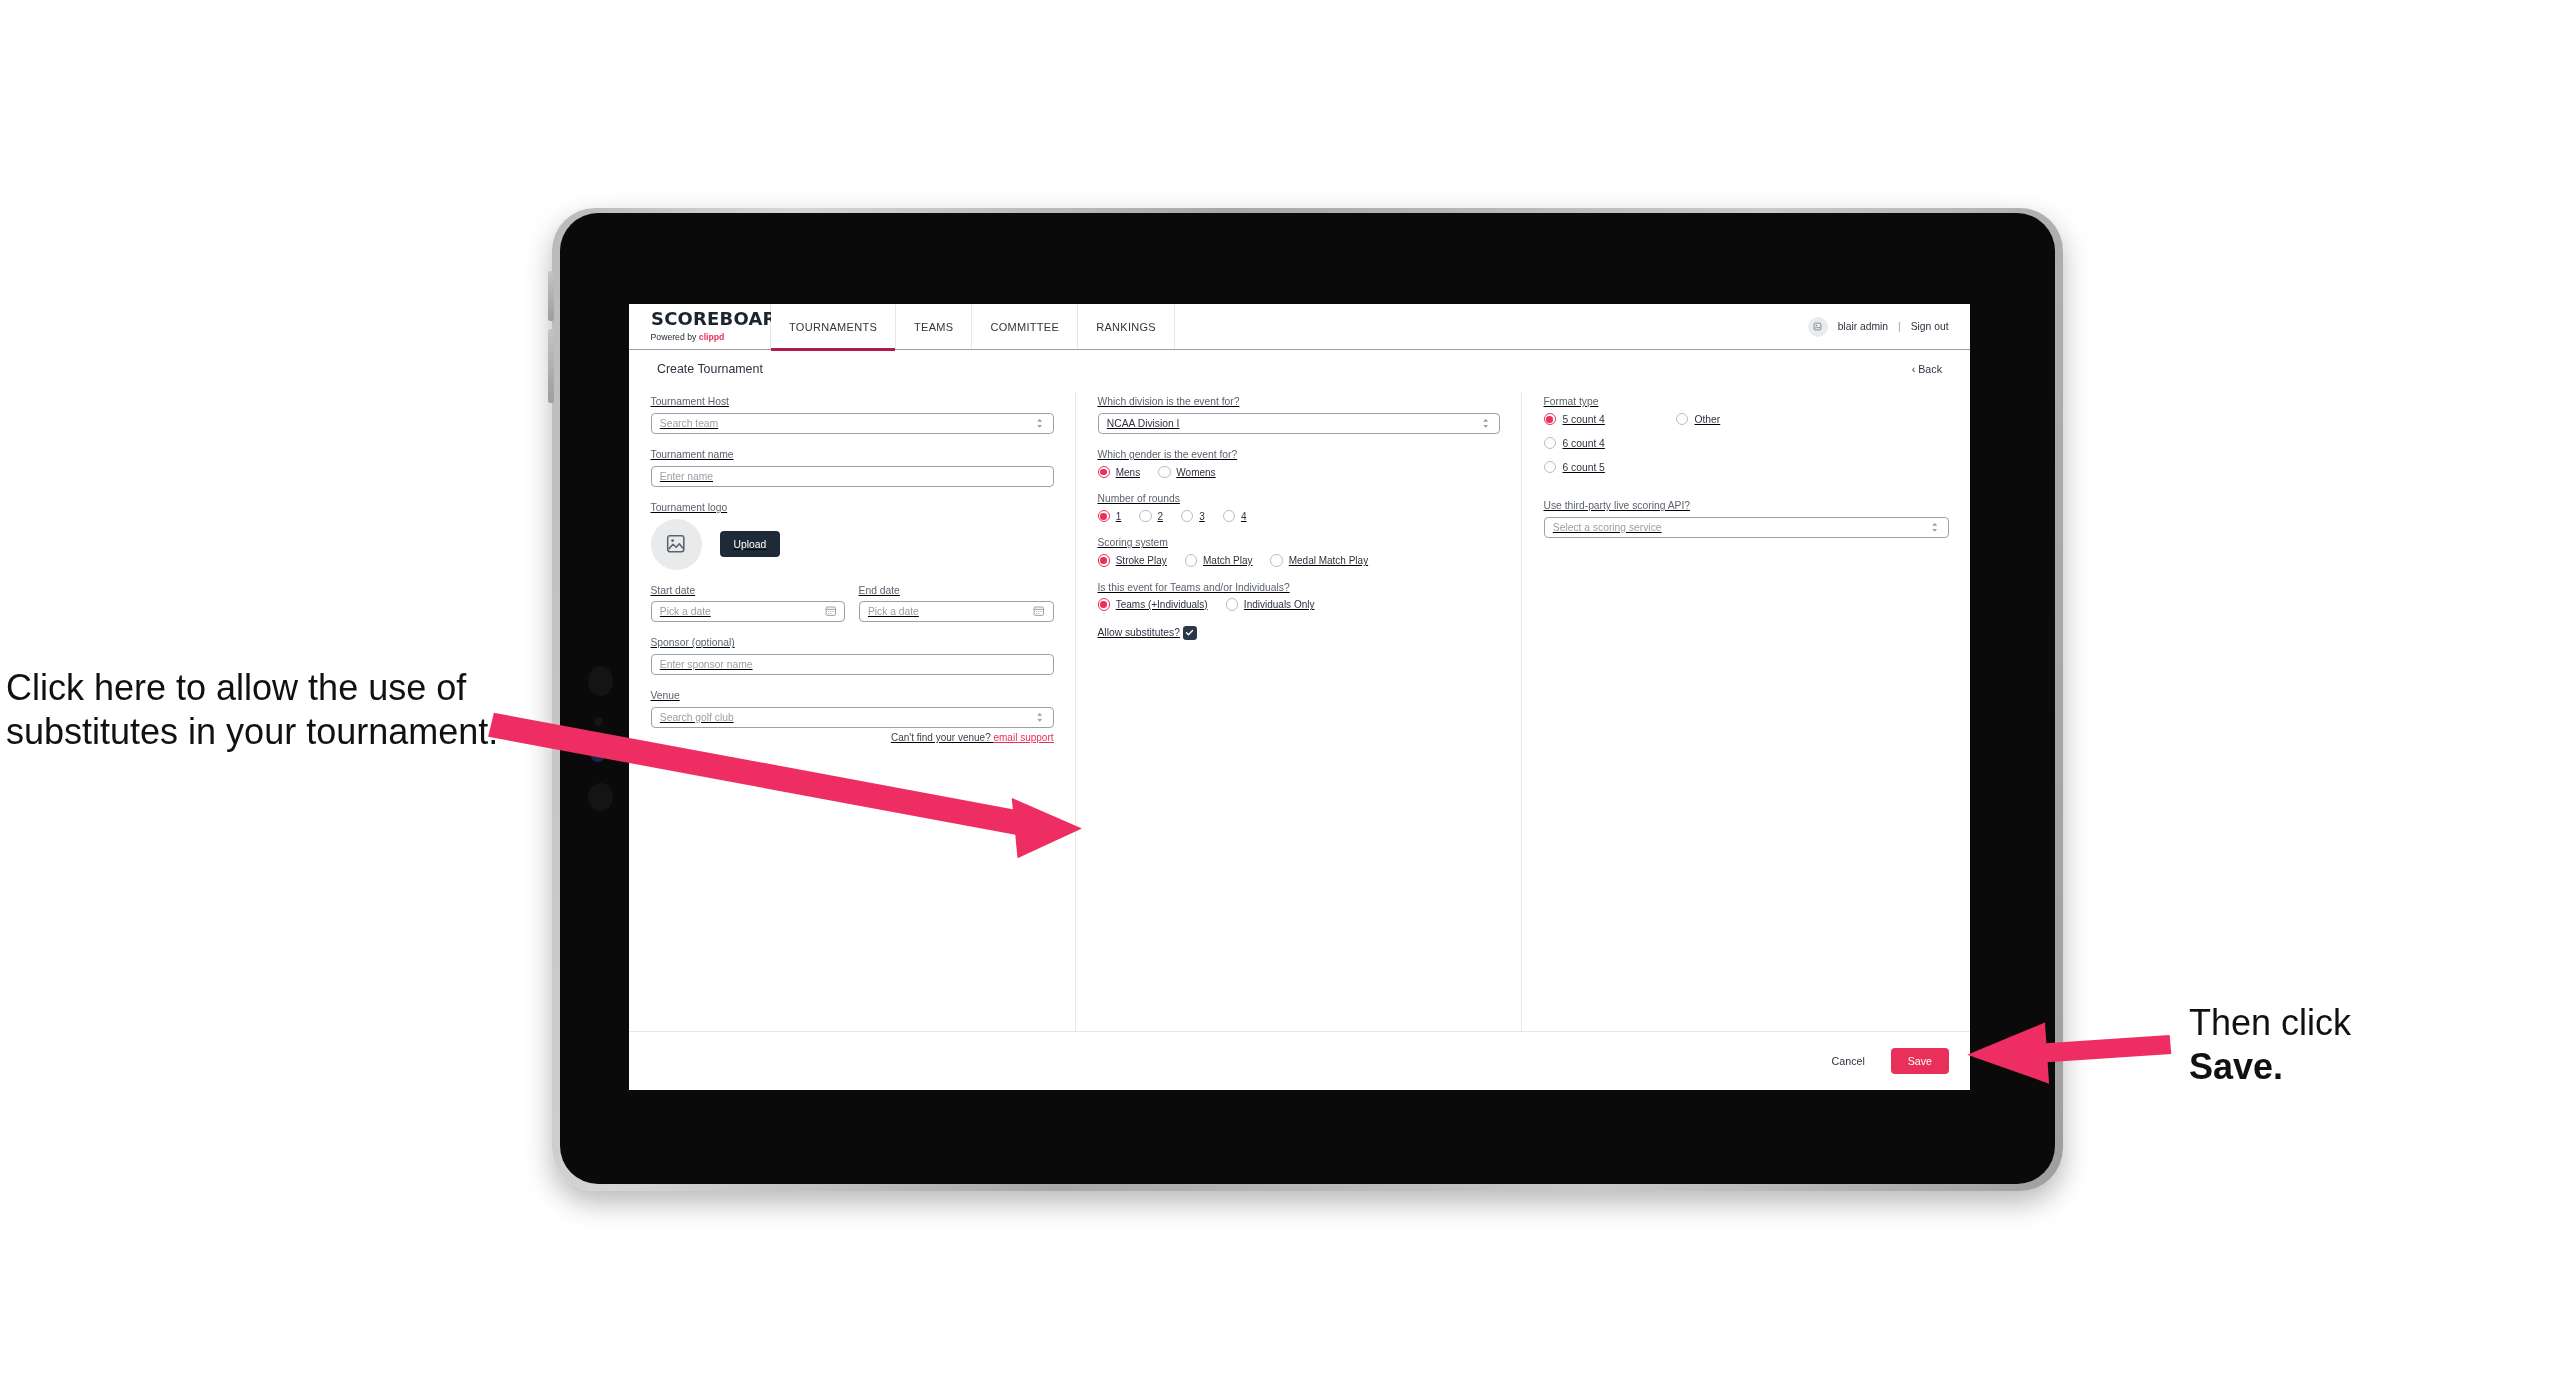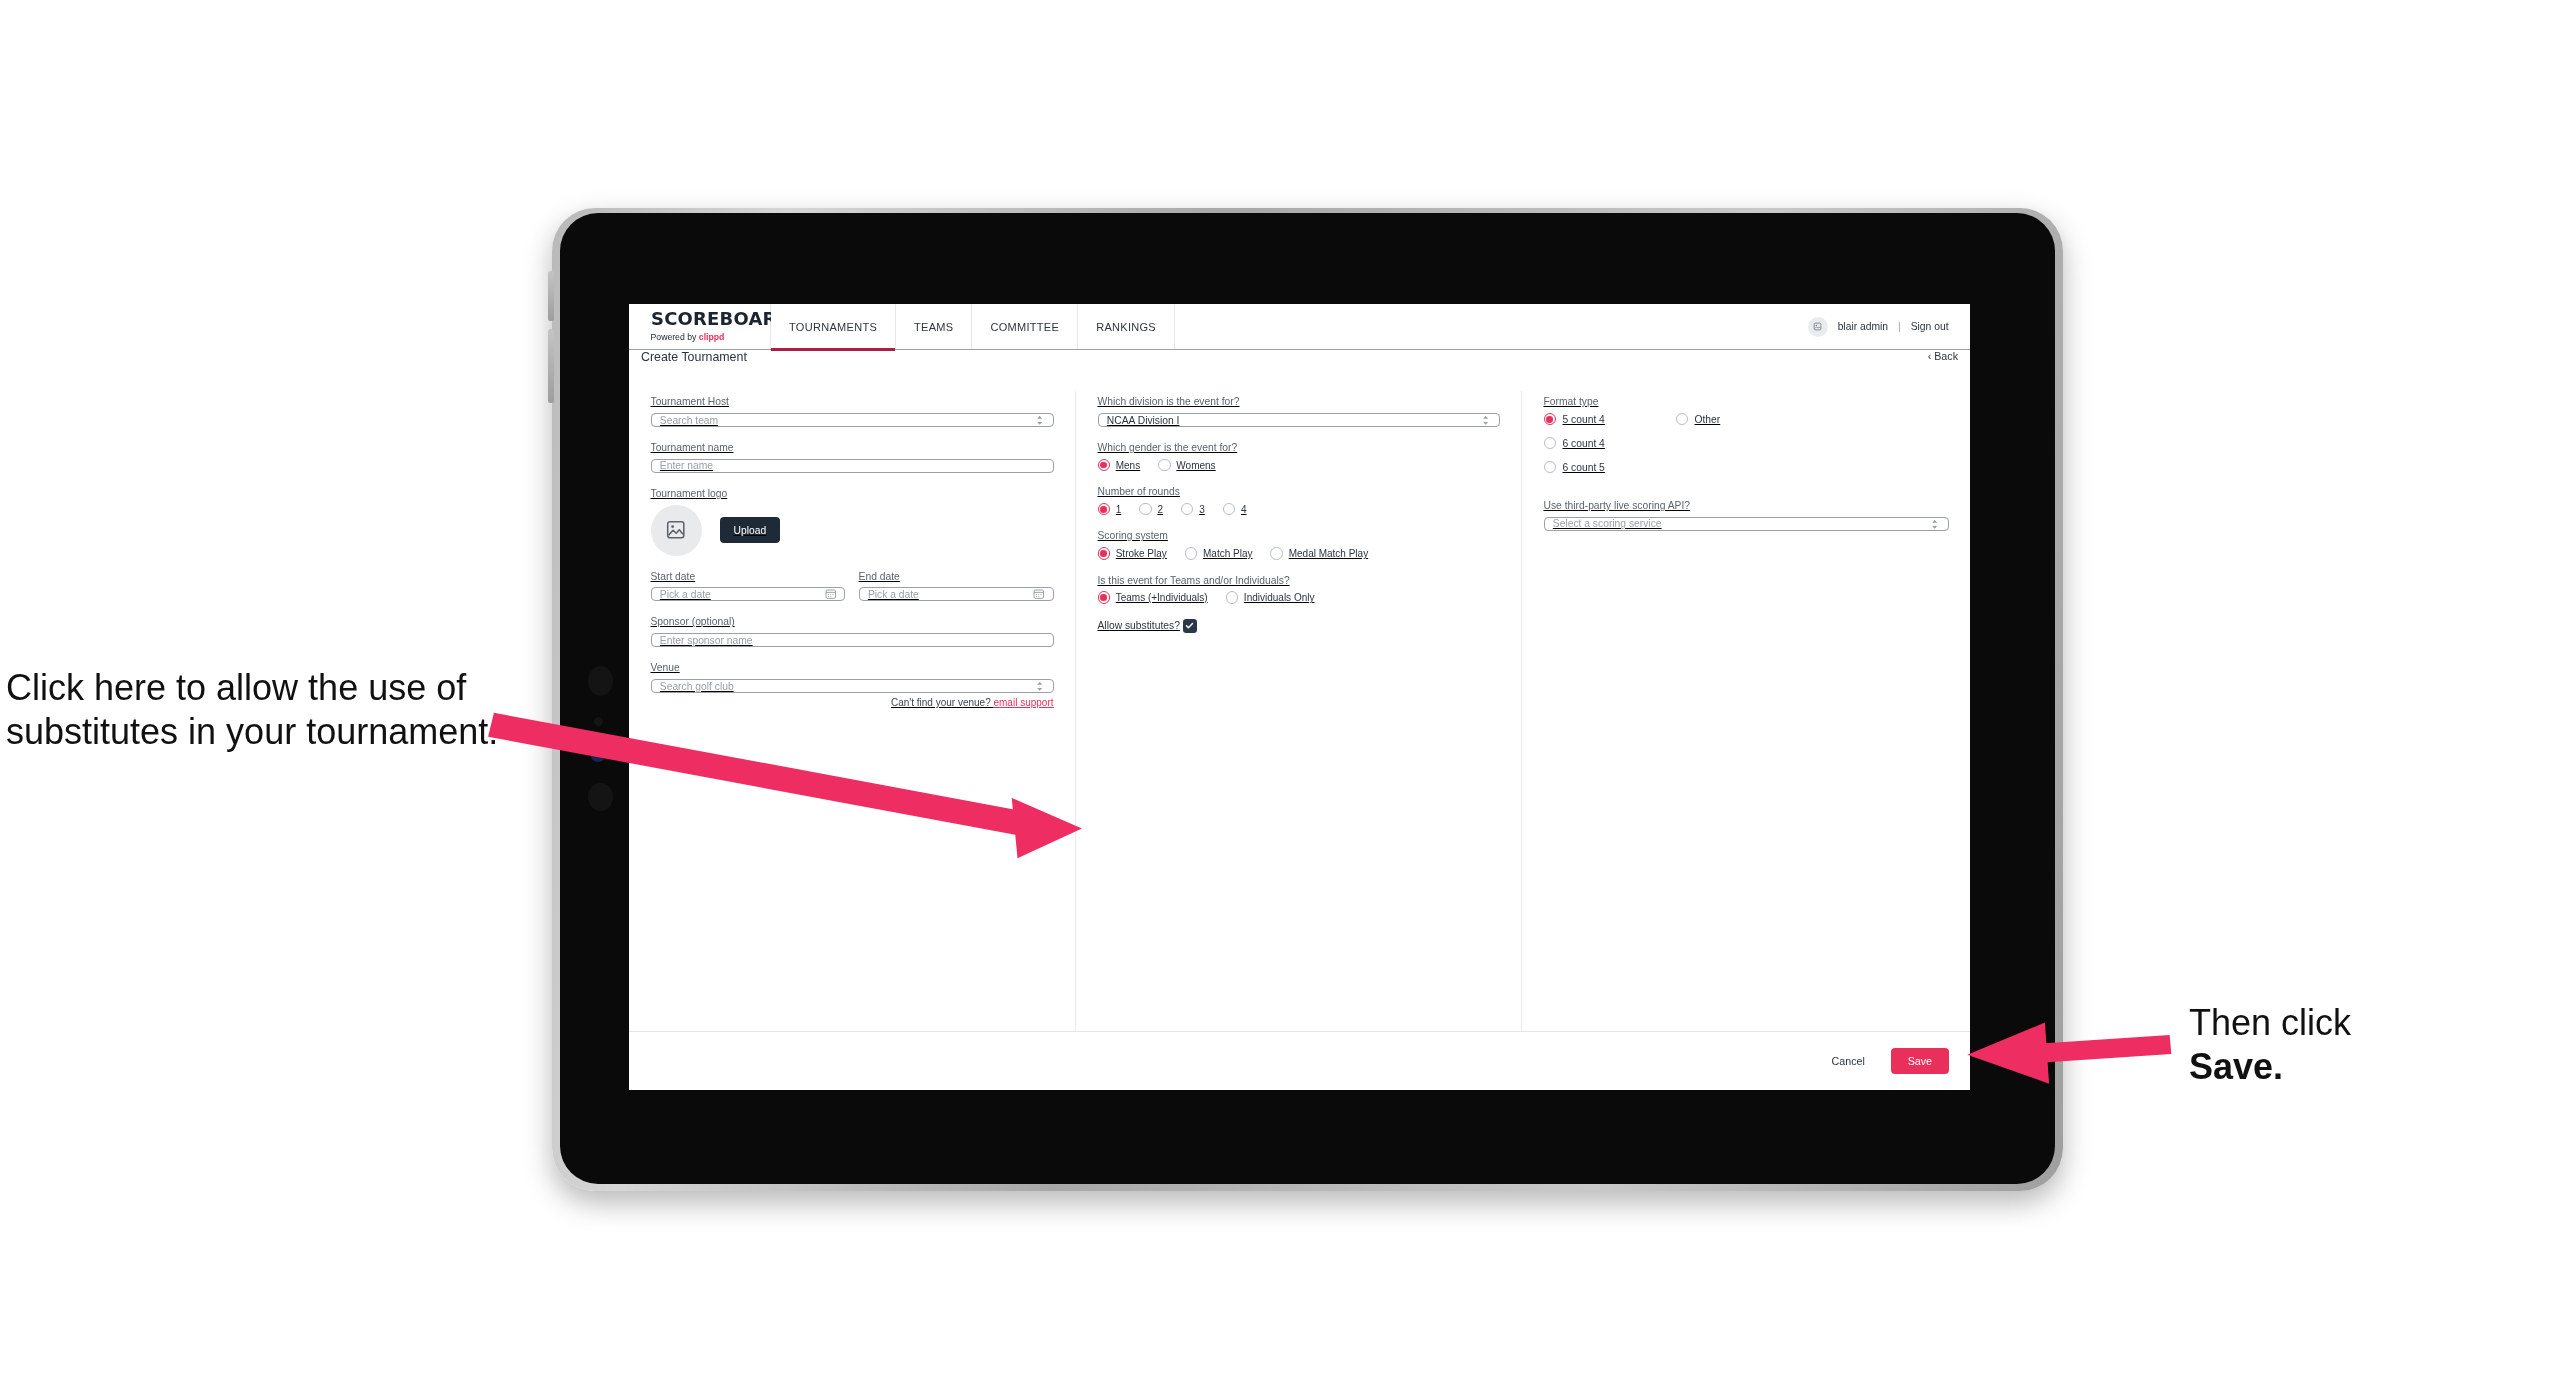--- a/index.html
+++ b/index.html
@@ -90,22 +90,22 @@
   #avatar {
     width:20px;height:20px;border-radius:50%;
     background:#e9ecef; display:flex;align-items:center;justify-content:center;
     color:#6b7280; font-size:9px;
   }
   #user-sep { color:#98a0aa; }
   #sign-out { cursor:pointer; }
 
   
   #sub-header {
-    height:38px; display:flex; justify-content:space-between;
-    padding: 0 12px;
+    height:38px; display:flex; align-items:center; justify-content:space-between;
+    padding: 0 28px;
   }
   #page-title { font-size:12.4px; color:#2c3440; }
   #back-link { font-size:10.7px; color:#2c3440; cursor:pointer; }
 
   
   #form-body {
     display:flex; height:644px;
     padding: 3.3px 0 0 0;
     text-decoration: underline;
   }
@@ -113,21 +113,21 @@
   #col-left { width: 446px; }
   #col-mid  { width: 446px; border-left:0.8px solid #e9e9e9; }
   #col-right{ flex:1; border-left:0.8px solid #e9e9e9; }
 
   .field-label {
     font-size:10.3px; color:#5a636e; margin-bottom:5.8px;
   }
   .grp { margin-bottom:15px; }
 
   .inp {
-    width:100%; height:14px;
+    width:100%; height:21px;
     border:0.8px solid #9aa0a6; border-radius:4.1px;
     background:#fff;
     display:flex; align-items:center; justify-content:space-between;
     padding: 0 8.3px;
     font-size:10.3px; color:#9aa0a6; cursor:text;
   }
   .inp.filled { color:#2c3440; }
   .chev {
     width:10px;height:11.6px; display:flex;flex-direction:column;
     align-items:center;justify-content:center; gap:1.7px; color:#8a929b;

